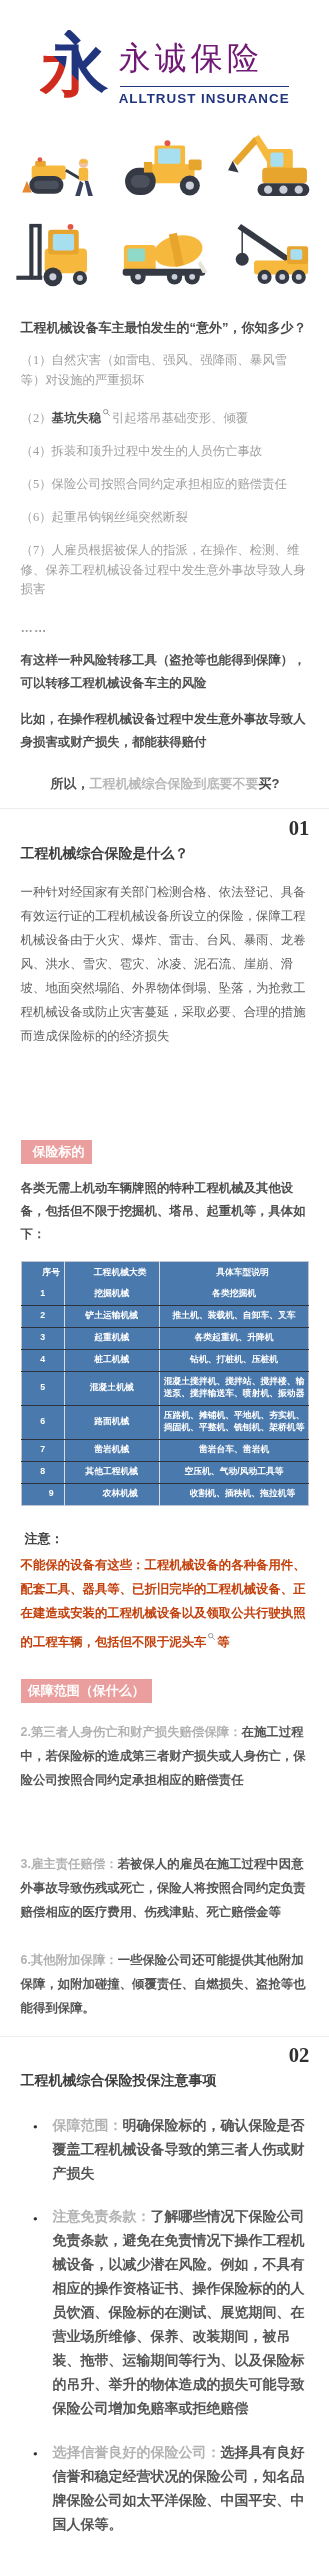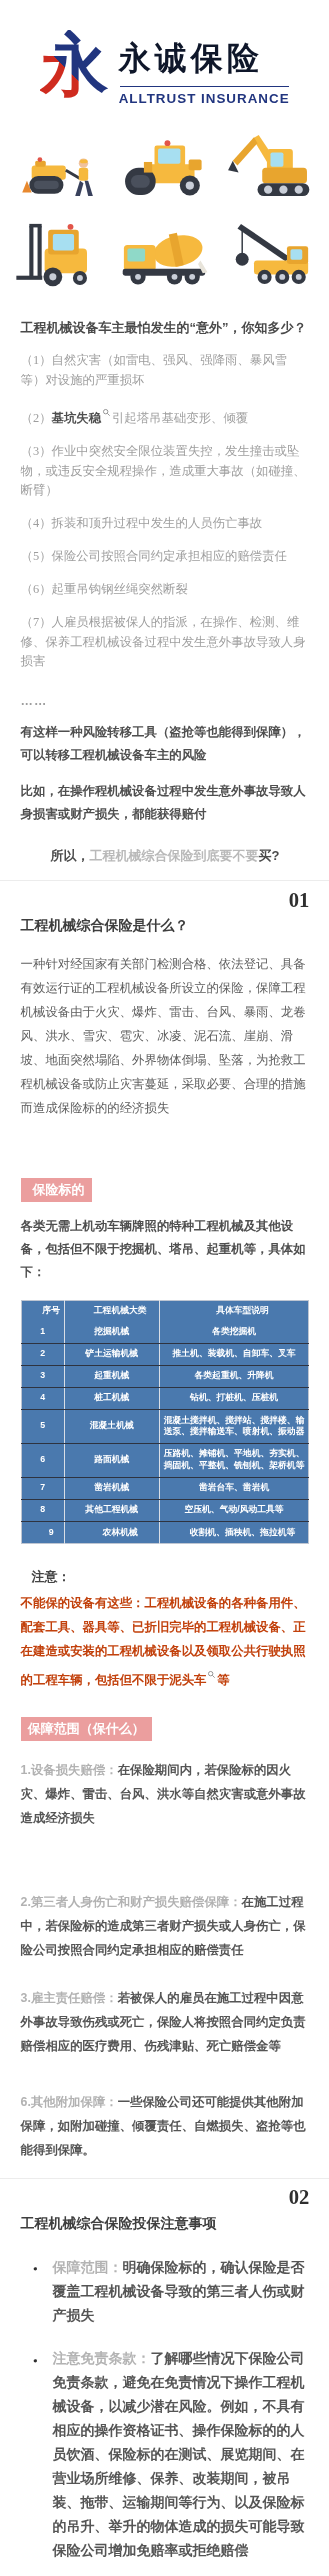--- a/index.html
+++ b/index.html
@@ -4,21 +4,21 @@
 <style>
   html,body{margin:0;padding:0;}
   body{width:330px;min-height:2612px;background:#ffffff;font-family:"Liberation Sans",sans-serif;color:#555;}
   .page{width:330px;overflow:hidden;}
 
   
   .logo-wrap{display:flex;align-items:flex-start;justify-content:center;gap:10.3px;padding:30px 10.3px 0;}
   .logo-mark{font-family:"Liberation Serif",serif;font-size:68px;line-height:1.05;font-weight:700;
     background:linear-gradient(225deg,#21357f 58%,#cf2b1f 58%);-webkit-background-clip:text;background-clip:text;color:transparent;}
   .logo-right{display:flex;flex-direction:column;padding-top:7.2px;}
-  .logo-cn{font-size:32px;font-weight:700;color:#0f172a;letter-spacing:4.1px;white-space:nowrap;}
+  .logo-cn{font-size:32px;font-weight:400;color:#701a75;letter-spacing:4.1px;white-space:nowrap;}
   .logo-divider{height:1px;background:#21357f;margin:5.2px 1px 4.1px;}
   .logo-en{font-size:13.4px;font-weight:700;color:#21357f;letter-spacing:1px;white-space:nowrap;}
 
   
   .machines{display:grid;grid-template-columns:repeat(3,1fr);gap:17.5px 9.3px;padding:23px 14.4px 0;}
   .machine{display:flex;align-items:flex-end;justify-content:center;}
   .machine svg{width:100%;height:auto;display:block;}
 
   
   .content{padding:0 20.6px;font-size:12.4px;}
@@ -33,33 +33,33 @@
   .para{margin:13.4px 0 0;font-size:12.4px;font-weight:700;color:#4f4f4f;line-height:23px;}
   .question{margin:20.6px 0 0;text-align:center;font-size:13px;font-weight:700;color:#4b4b4b;}
   .question .mid{color:#b9b9b9;}
   .divider{height:0.5px;background:#ececec;margin:15.5px -20.6px 0;}
 
   .sec-num{margin:8.2px 0 0;font-family:"Liberation Serif",serif;font-size:20.6px;font-weight:700;color:#2f2f2f;text-align:right;}
   .sec-title{margin:3.1px 0 0;font-size:14px;font-weight:700;color:#3e3e3e;line-height:20.6px;}
   .definition{margin:16.5px 0 0;font-size:12.4px;color:#5d5d5d;line-height:24px;}
   .u{text-underline-offset:3.6px;text-decoration-color:#777;}
   .badge{display:inline-block;background:#eb9e9e;color:#ffffff;font-size:13px;font-weight:700;padding:3.6px 7.2px;line-height:1.25;}
-  .badge1{margin-top:58px;padding-left:12px;}
+  .badge1{margin-top:92px;padding-left:12px;}
   .badge2{margin-top:25px;}
   .scope-intro{margin:13.4px 0 0;font-weight:700;color:#4f4f4f;line-height:23px;}
 
   .itable{margin:15.5px 0 0;width:100%;border-collapse:collapse;border:0.5px solid #bfc6d2;}
   .itable td{background:#4a79ae;color:#ffffff;font-weight:700;font-size:8.8px;text-align:center;
     padding:4.6px 3.1px;border-bottom:1px solid #2e3340;border-right:1px solid #d9dee6;line-height:1.35;}
   .itable td:last-child{border-right:none;}
   .itable tr:last-child td{border-bottom:none;padding-left:20px;}
   .itable .col-no{width:15%;}
   .itable .col-cat{width:33%;}
 
-  .note-title{margin:24px 11px 0;font-size:13px;font-weight:700;color:#454545;}
+  .note-title{margin:24px 4px 0;font-size:13px;font-weight:700;color:#454545;}
   .note-body{margin:5.2px 0 0;font-size:12.4px;font-weight:700;color:#c2410c;line-height:24px;}
 
   .coverages{list-style:none;margin:0;padding:0;}
   .coverages li{margin-top:24px;font-size:12.4px;font-weight:700;color:#555;line-height:24px;}
   .coverages li:nth-child(1){margin-top:17.5px;}
   .coverages li:nth-child(2){margin-top:60px;}
   .coverages li:nth-child(4){margin-top:32px;}
   .c-label{color:#b2b2b2;}
 
   .bullets{list-style:none;margin:21.6px 0 0;padding:0 0 0 12.4px;}
@@ -179,21 +179,20 @@
   <div class="content">
 
     <p class="intro-title">工程机械设备车主最怕发生的“意外”，你知多少？</p>
 
     <ul class="risks">
         <li><span class="num">（1）</span><span class="bold"></span><span>自然灾害（如雷电、强风、强降雨、暴风雪等）对设施的严重损坏</span></li>
         <li><span class="num">（2）</span><span class="bold">基坑失稳</span><span class="sup-search" data-show="true"><svg viewBox="0 0 24 24" width="8.8" height="8.8">
               <circle cx="10" cy="10" r="6" fill="none" stroke="#8a8a8a" stroke-width="2.4"></circle>
               <line x1="14.5" y1="14.5" x2="21" y2="21" stroke="#8a8a8a" stroke-width="2.4"></line>
             </svg></span><span>引起塔吊基础变形、倾覆</span></li>
-        <li><span class="num">（3）</span><span class="bold"></span><span>作业中突然安全限位装置失控，发生撞击或坠物，或违反安全规程操作，造成重大事故（如碰撞、断臂）</span></li>
         <li><span class="num">（4）</span><span class="bold"></span><span>拆装和顶升过程中发生的人员伤亡事故</span></li>
         <li><span class="num">（5）</span><span class="bold"></span><span>保险公司按照合同约定承担相应的赔偿责任</span></li>
         <li><span class="num">（6）</span><span class="bold"></span><span>起重吊钩钢丝绳突然断裂</span></li>
         <li><span class="num">（7）</span><span class="bold"></span><span>人雇员根据被保人的指派，在操作、检测、维修、保养工程机械设备过程中发生意外事故导致人身损害</span></li>
       </ul>
 
     <p class="ellipsis">……</p>
     <p class="para">有这样一种风险转移工具（盗抢等也能得到保障），可以转移工程机械设备车主的风险</p>
     <p class="para">比如，在操作程机械设备过程中发生意外事故导致人身损害或财产损失，都能获得赔付</p>
 
@@ -268,21 +267,20 @@
 
     <p class="note-title">注意：</p>
     <p class="note-body"><span>不能保的设备有这些：工程机械设备的各种备用件、配套工具、器具等、已折旧完毕的工程机械设备、正在建造或安装的工程机械设备以及领取公共行驶执照的工程车辆，包括但不限于泥头车</span><span class="sup-search" data-show="true"><svg viewBox="0 0 24 24" width="8.8" height="8.8">
             <circle cx="10" cy="10" r="6" fill="none" stroke="#8a8a8a" stroke-width="2.4"></circle>
             <line x1="14.5" y1="14.5" x2="21" y2="21" stroke="#8a8a8a" stroke-width="2.4"></line>
           </svg></span><span>等</span></p>
 
     <div><span class="badge badge2">保障范围（保什么）</span></div>
 
     <ul class="coverages">
-        <li><span class="c-label">1.设备损失赔偿：</span><span>在保险期间内，若保险标的因火灾、爆炸、雷击、台风、洪水等自然灾害或意外事故造成经济损失</span></li>
         <li><span class="c-label">2.第三者人身伤亡和财产损失赔偿保障：</span><span>在施工过程中，若保险标的造成第三者财产损失或人身伤亡，保险公司按照合同约定承担相应的赔偿责任</span></li>
         <li><span class="c-label">3.雇主责任赔偿：</span><span>若被保人的雇员在施工过程中因意外事故导致伤残或死亡，保险人将按照合同约定负责赔偿相应的医疗费用、伤残津贴、死亡赔偿金等</span></li>
         <li><span class="c-label">6.其他附加保障：</span><span>一些保险公司还可能提供其他附加保障，如附加碰撞、倾覆责任、自燃损失、盗抢等也能得到保障。</span></li>
       </ul>
 
     <div class="divider"></div>
     <div class="sec-num">02</div>
     <h2 class="sec-title" style="margin:3.1px 0 0;">工程机械综合保险投保注意事项</h2>
 
     <ul class="bullets">

